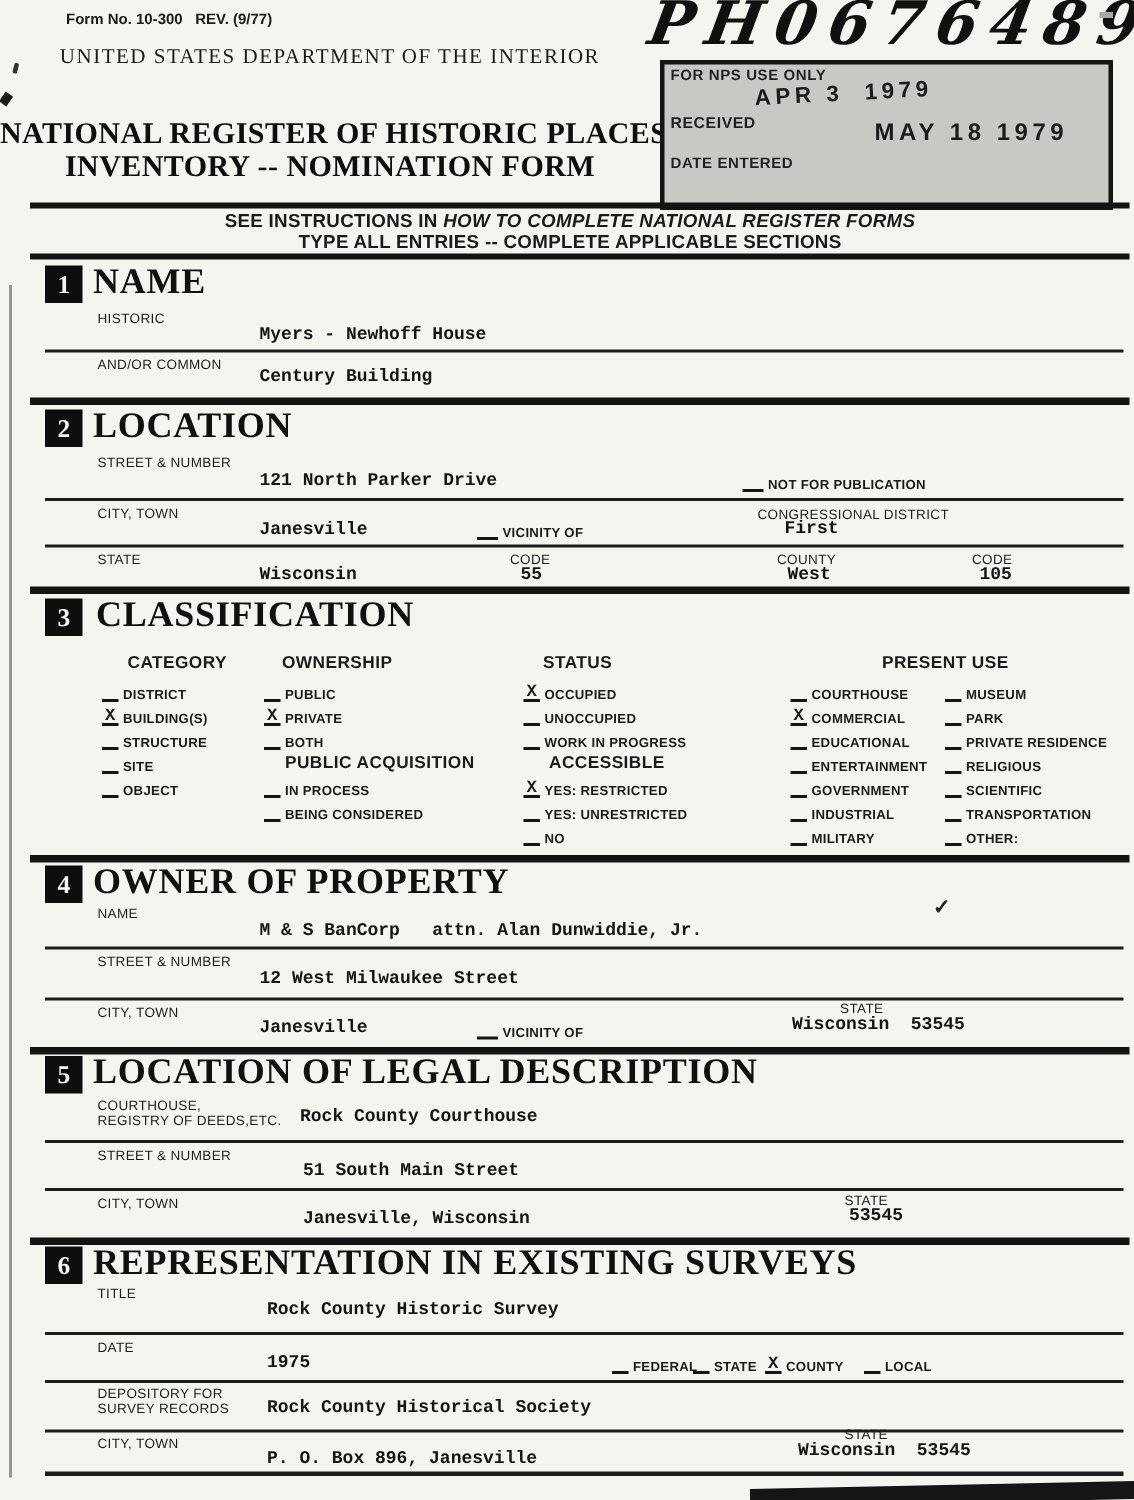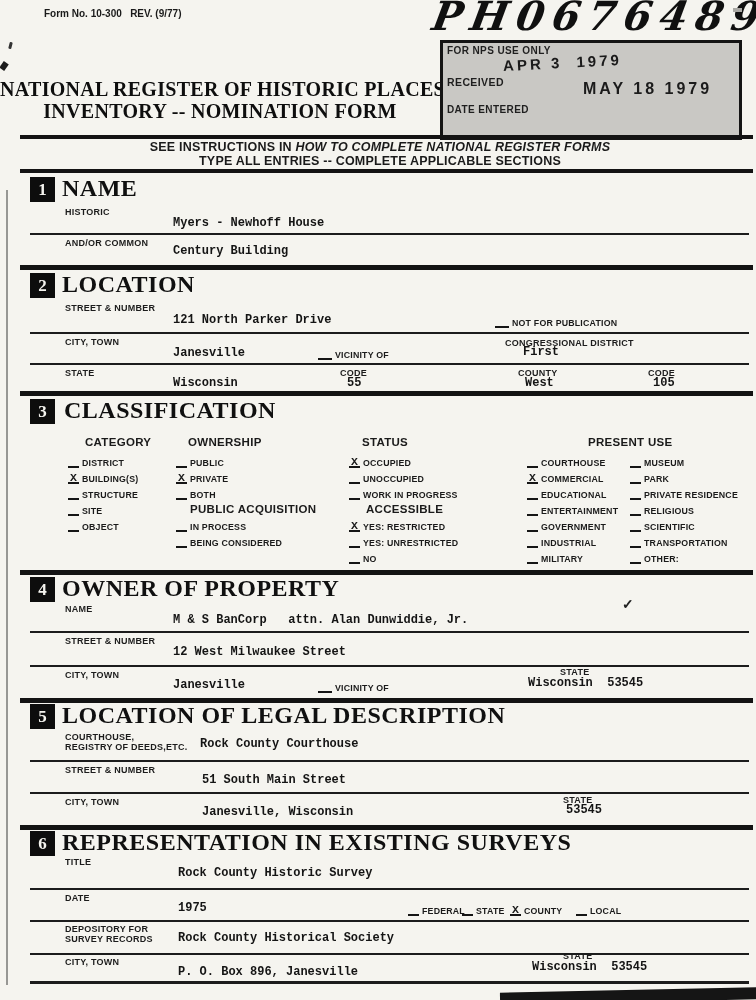--- a/index.html
+++ b/index.html
@@ -1,21 +1,21 @@
 <!DOCTYPE html>
 <html><head>
 <meta charset="utf-8">
 <style>
   html,body { margin:0; padding:0; background:#9a9a9a; }
   .page {
     position:relative; width:756px; height:1000px; margin:0 auto;
     background:#f5f4ef; overflow:hidden; color:#1a1a1a;
     font-family:"Liberation Sans", sans-serif;
   }
-  .lbl { position:absolute; font-size:9px; font-weight:bold; letter-spacing:.25px; color:#1c1c1c; white-space:pre; }
+  .lbl { position:absolute; font-size:9px; font-weight:normal; letter-spacing:.25px; color:#1c1c1c; white-space:pre; }
   .val { position:absolute; font-family:"Liberation Mono","DejaVu Sans Mono",monospace; font-size:12px; font-weight:bold; color:#141414; white-space:pre; }
   .bar { position:absolute; left:20px; width:733px; height:5px; background:#131313; }
   .bar.thin { height:4px; }
   .hline { position:absolute; left:30px; width:719px; height:2px; background:#1c1c1c; }
   .sq { position:absolute; width:25px; height:25px; background:#0d0d0d; color:#f5f4ef;
         font-family:"Liberation Serif",serif; font-weight:bold; font-size:17px; text-align:center; line-height:25px; }
   .sectitle { position:absolute; font-family:"Liberation Serif",serif; font-weight:bold; font-size:24px; letter-spacing:.5px; white-space:pre; color:#101010; }
   .colhead { position:absolute; font-size:11.5px; font-weight:bold; letter-spacing:.3px; white-space:pre; }
   .cb { position:absolute; display:flex; align-items:flex-end; }
   .cbmark { display:inline-block; min-width:11px; height:10px; line-height:11px; border-bottom:2px solid #151515;
@@ -41,20 +41,21 @@
   .instr em { font-style:italic; }
   .check { position:absolute; font-size:14px; font-weight:bold; color:#222; }
   .artifact { position:absolute; }
 </style>
 </head>
 <body>
 
 <div class="page">
 
   <div class="formno">Form No. 10-300   REV. (9/77)</div>
+  <div class="agency1">UNITED STATES DEPARTMENT OF THE INTERIOR</div>
   <div class="bigtitle" style="top:78px">NATIONAL REGISTER OF HISTORIC PLACES</div>
   <div class="bigtitle" style="top:100px">INVENTORY -- NOMINATION FORM</div>
   <div class="hand">PH0676489</div>
 
   <div class="stamp">
     <div class="stamp-lbl" style="left:4px;top:2px">FOR NPS USE ONLY</div>
     <div class="stamp-date apr">APR 3  1979</div>
     <div class="stamp-lbl" style="left:4px;top:33px;font-size:10.5px">RECEIVED</div>
     <div class="stamp-date may">MAY 18 1979</div>
     <div class="stamp-lbl" style="left:4px;top:61px">DATE ENTERED</div>

